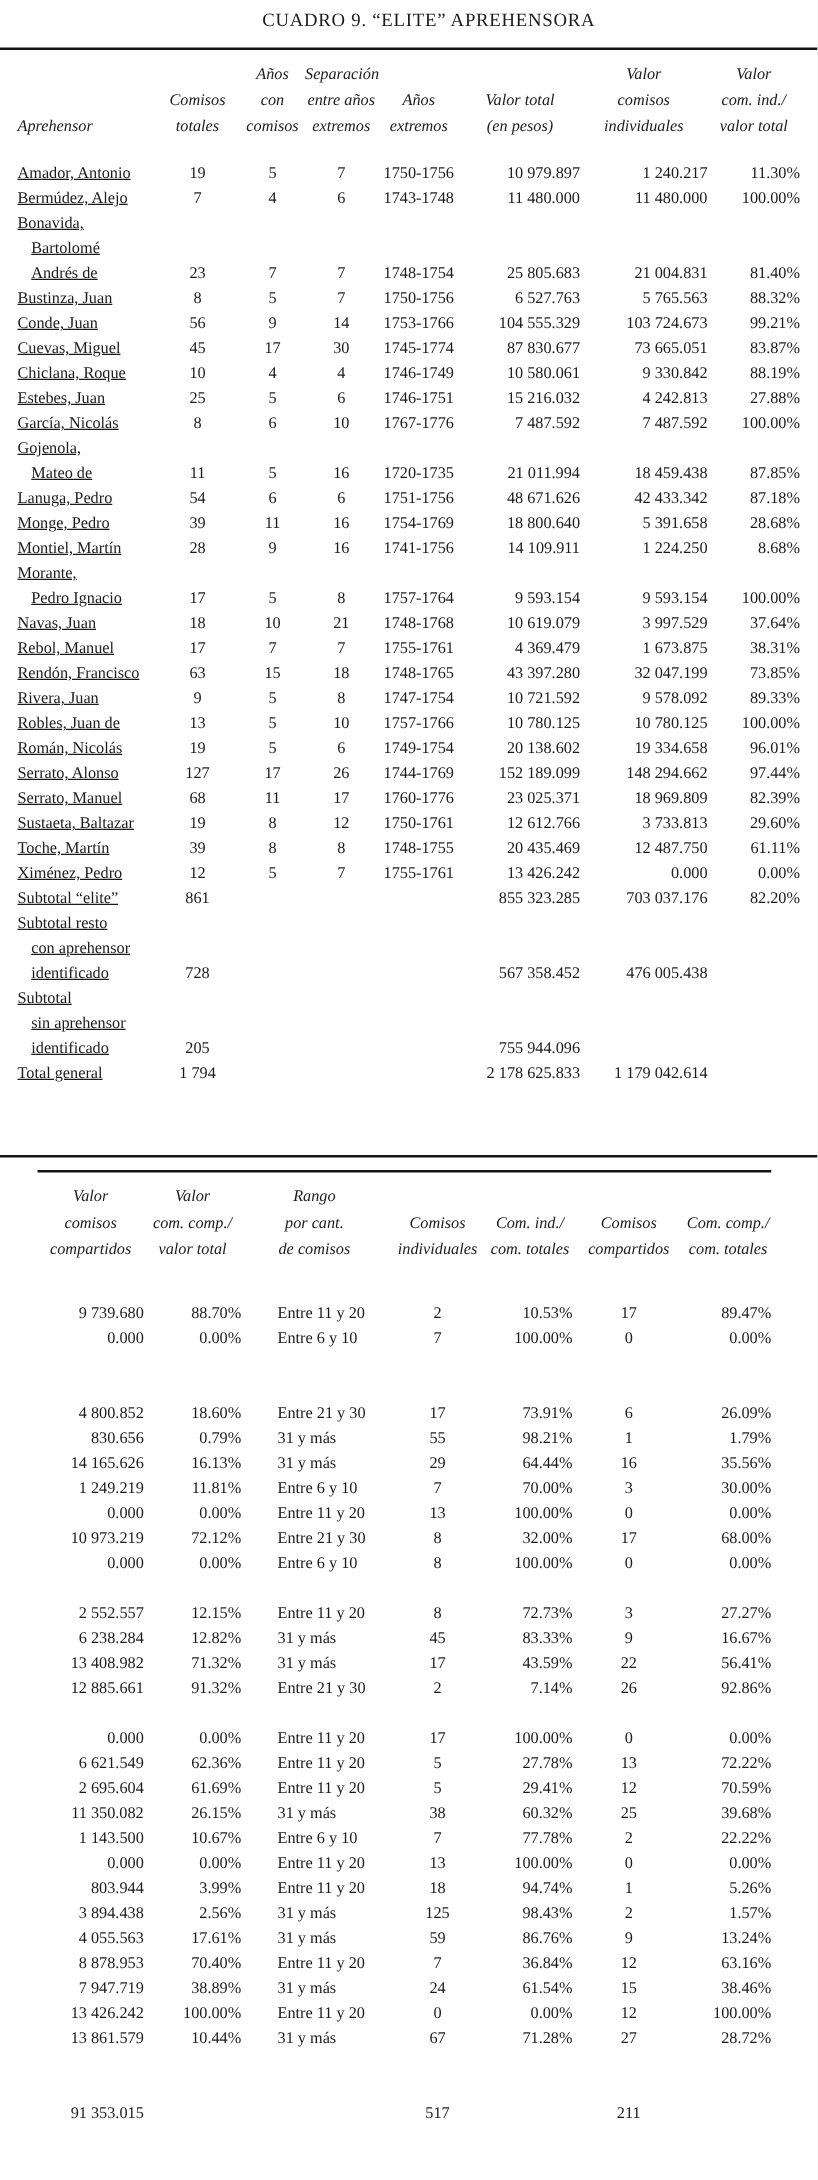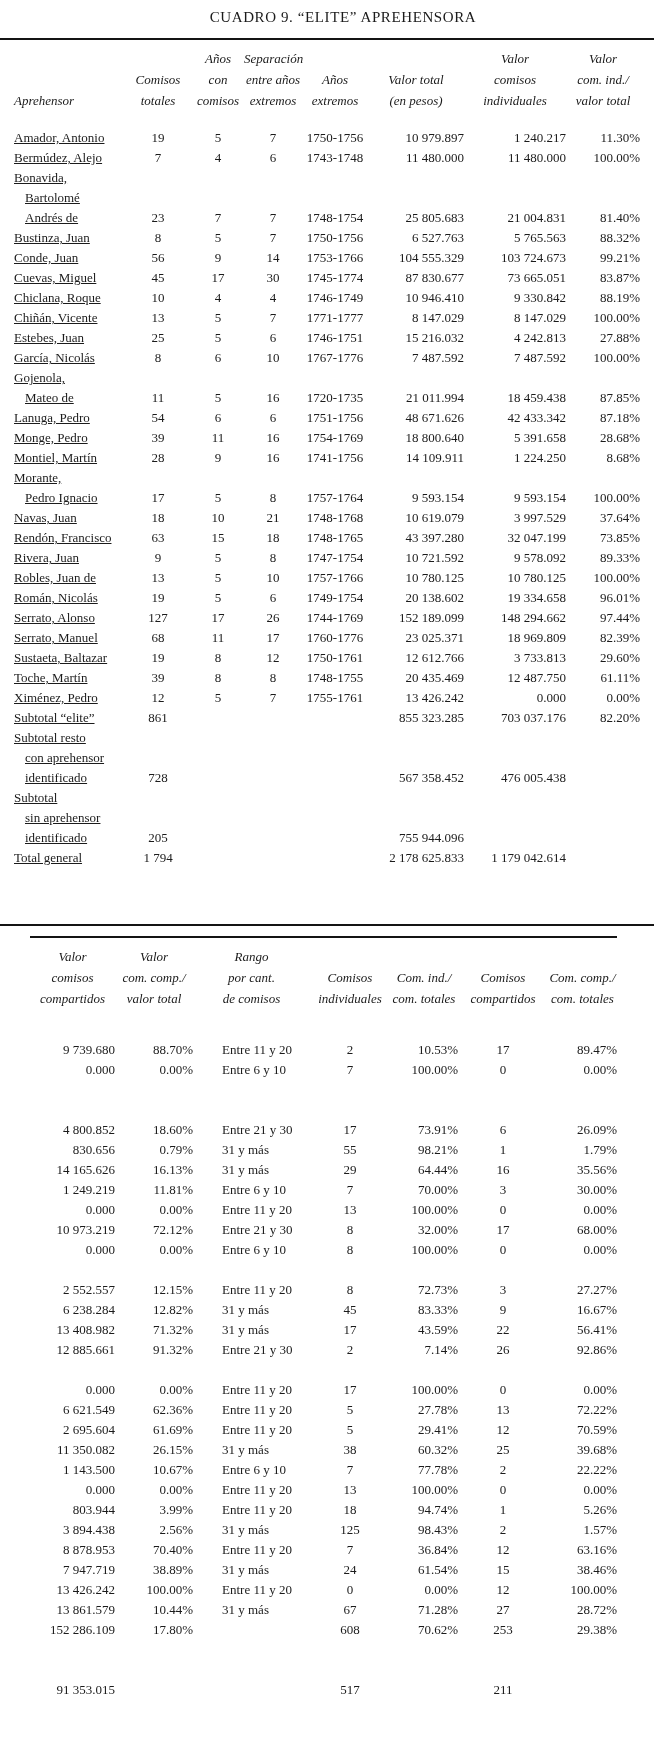--- a/index.html
+++ b/index.html
@@ -135,33 +135,23 @@
           <td class="ar">87 830.677</td>
           <td class="ar">73 665.051</td>
           <td class="ar">83.87%</td>
         </tr>
         <tr>
           <td class="al">Chiclana, Roque</td>
           <td class="ac">10</td>
           <td class="ac">4</td>
           <td class="ac">4</td>
           <td class="ac">1746-1749</td>
-          <td class="ar">10 946.410</td>
+          <td class="ar">10 580.061</td>
           <td class="ar">9 330.842</td>
           <td class="ar">88.19%</td>
-        </tr>
-        <tr>
-          <td class="al">Chiñán, Vicente</td>
-          <td class="ac">13</td>
-          <td class="ac">5</td>
-          <td class="ac">7</td>
-          <td class="ac">1771-1777</td>
-          <td class="ar">8 147.029</td>
-          <td class="ar">8 147.029</td>
-          <td class="ar">100.00%</td>
         </tr>
         <tr>
           <td class="al">Estebes, Juan</td>
           <td class="ac">25</td>
           <td class="ac">5</td>
           <td class="ac">6</td>
           <td class="ac">1746-1751</td>
           <td class="ar">15 216.032</td>
           <td class="ar">4 242.813</td>
           <td class="ar">27.88%</td>
@@ -236,20 +226,30 @@
         </tr>
         <tr>
           <td class="al">Navas, Juan</td>
           <td class="ac">18</td>
           <td class="ac">10</td>
           <td class="ac">21</td>
           <td class="ac">1748-1768</td>
           <td class="ar">10 619.079</td>
           <td class="ar">3 997.529</td>
           <td class="ar">37.64%</td>
+        </tr>
+        <tr>
+          <td class="al">Rebol, Manuel</td>
+          <td class="ac">17</td>
+          <td class="ac">7</td>
+          <td class="ac">7</td>
+          <td class="ac">1755-1761</td>
+          <td class="ar">4 369.479</td>
+          <td class="ar">1 673.875</td>
+          <td class="ar">38.31%</td>
         </tr>
         <tr>
           <td class="al">Rendón, Francisco</td>
           <td class="ac">63</td>
           <td class="ac">15</td>
           <td class="ac">18</td>
           <td class="ac">1748-1765</td>
           <td class="ar">43 397.280</td>
           <td class="ar">32 047.199</td>
           <td class="ar">73.85%</td>
@@ -623,20 +623,29 @@
         <tr>
           <td class="ar">3 894.438</td>
           <td class="ar">2.56%</td>
           <td class="rango">31 y más</td>
           <td class="ac">125</td>
           <td class="ar">98.43%</td>
           <td class="ac">2</td>
           <td class="ar">1.57%</td>
         </tr>
         <tr>
+          <td class="ar">4 055.563</td>
+          <td class="ar">17.61%</td>
+          <td class="rango">31 y más</td>
+          <td class="ac">59</td>
+          <td class="ar">86.76%</td>
+          <td class="ac">9</td>
+          <td class="ar">13.24%</td>
+        </tr>
+        <tr>
           <td class="ar">8 878.953</td>
           <td class="ar">70.40%</td>
           <td class="rango">Entre 11 y 20</td>
           <td class="ac">7</td>
           <td class="ar">36.84%</td>
           <td class="ac">12</td>
           <td class="ar">63.16%</td>
         </tr>
         <tr>
           <td class="ar">7 947.719</td>
@@ -657,29 +666,20 @@
           <td class="ar">100.00%</td>
         </tr>
         <tr>
           <td class="ar">13 861.579</td>
           <td class="ar">10.44%</td>
           <td class="rango">31 y más</td>
           <td class="ac">67</td>
           <td class="ar">71.28%</td>
           <td class="ac">27</td>
           <td class="ar">28.72%</td>
-        </tr>
-        <tr>
-          <td class="ar">152 286.109</td>
-          <td class="ar">17.80%</td>
-          <td class="rango"></td>
-          <td class="ac">608</td>
-          <td class="ar">70.62%</td>
-          <td class="ac">253</td>
-          <td class="ar">29.38%</td>
         </tr>
         <tr>
           <td class="al" colspan="7"></td>
         </tr>
         <tr>
           <td class="al" colspan="7"></td>
         </tr>
         <tr>
           <td class="ar">91 353.015</td>
           <td class="ar"></td>

